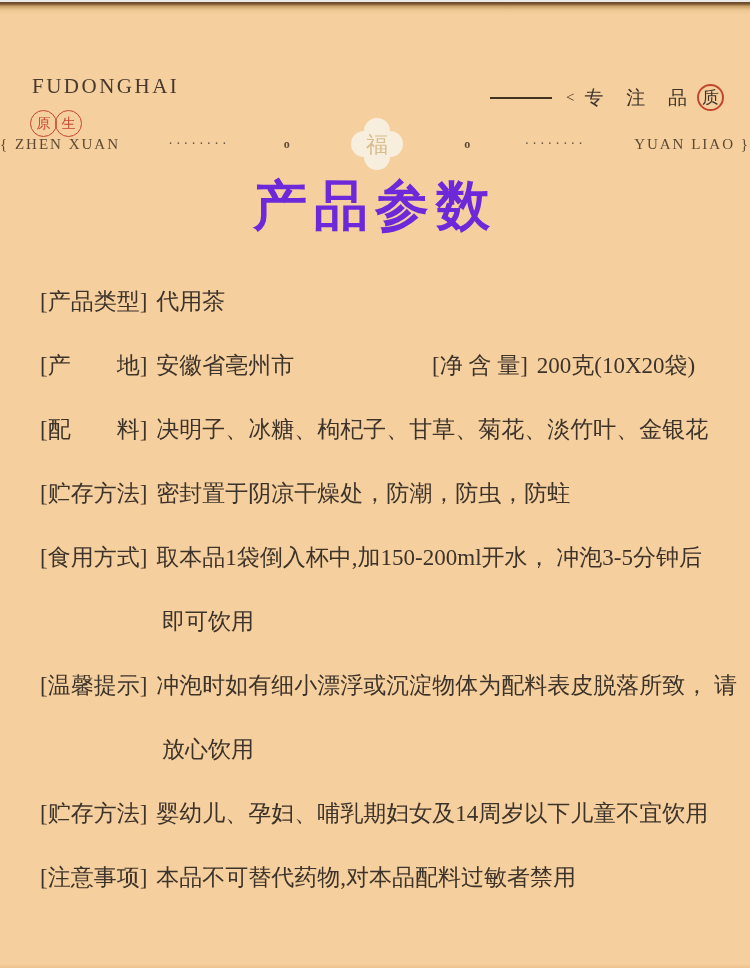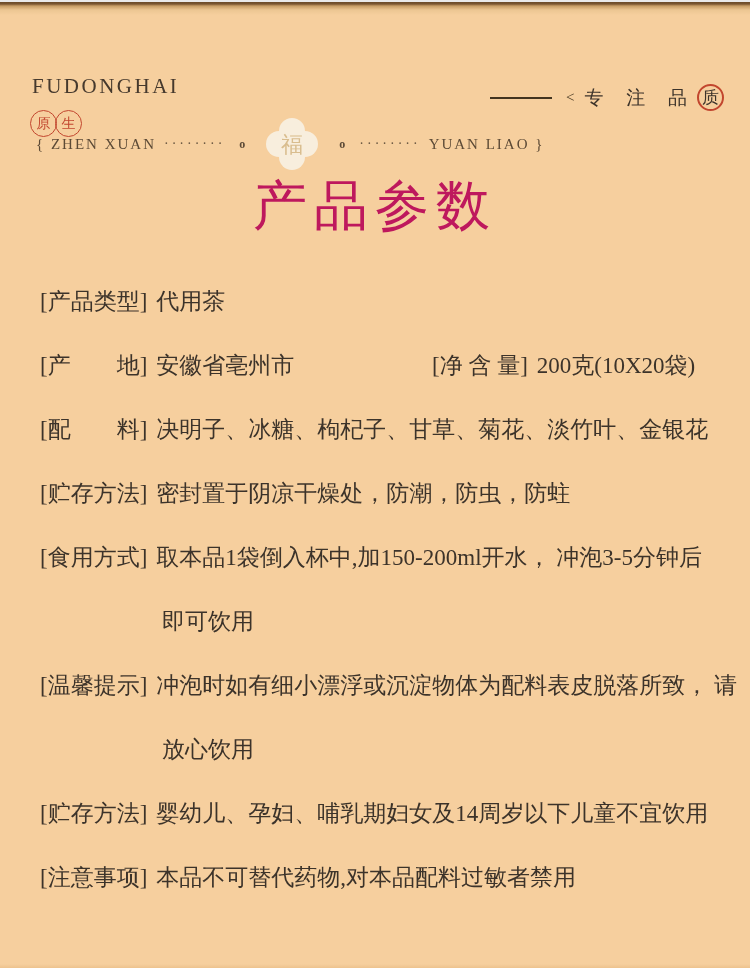--- a/index.html
+++ b/index.html
@@ -41,31 +41,31 @@
   .quality-rule { width: 62px; border-top: 2px solid #43341f; margin-right: 14px; }
   .quality-lt { font-size: 15px; margin-right: 10px; color: #43341f; }
   .quality-text { letter-spacing: 9px; }
   .quality-circle {
     width: 27px; height: 27px; border: 2px solid #c2462e; border-radius: 50%;
     display: flex; align-items: center; justify-content: center;
     font-size: 17px; color: #3c332a; margin-left: 1px;
   }
   .band {
     position: absolute; top: 112px; left: 0; right: 0; height: 60px;
-    display: flex; align-items: center; justify-content: flex-start;
-    color: #5c4a36; font-size: 15px; padding-left: 36px;
+    display: flex; align-items: center; justify-content: space-between;
+    color: #5c4a36; font-size: 15px;
   }
   .band-label { letter-spacing: 2px; }
   .band-dots { letter-spacing: 3px; font-size: 14px; color: #6b5842; margin: 0 8px; }
   .band-o { font-size: 12px; font-weight: bold; color: #5c4a36; margin: 0 6px; }
   .medallion { margin: 0 14px; display: block; }
   .title {
     position: absolute; top: 168px; left: 0; right: 0;
-    text-align: center; font-size: 54px; font-weight: normal;
-    color: #be185d; letter-spacing: 7px;
+    text-align: center; font-size: 54px; font-weight: bold;
+    color: #6d28d9; letter-spacing: 7px;
   }
   .params {
     position: absolute; top: 268px; left: 40px; right: 22px;
     font-size: 23px; color: #3c332a;
   }
   .line { line-height: 64px; white-space: nowrap; }
   .two-col { display: flex; }
   .col-left { width: 392px; flex: none; }
   .pvalue { margin-left: 9px; }
   .cont { padding-left: 122px; }

